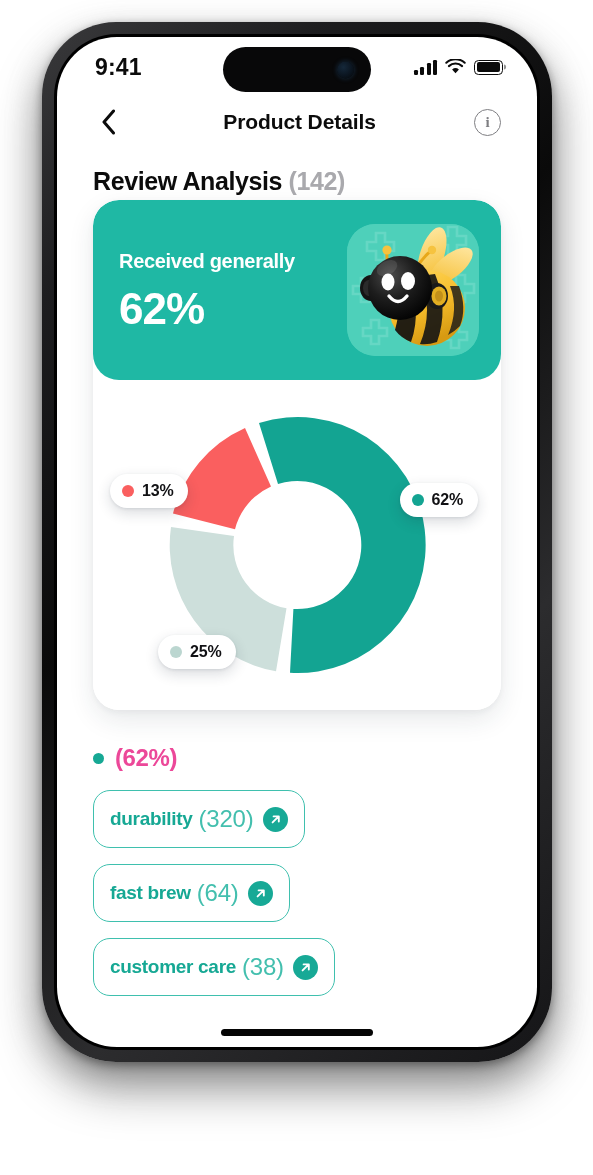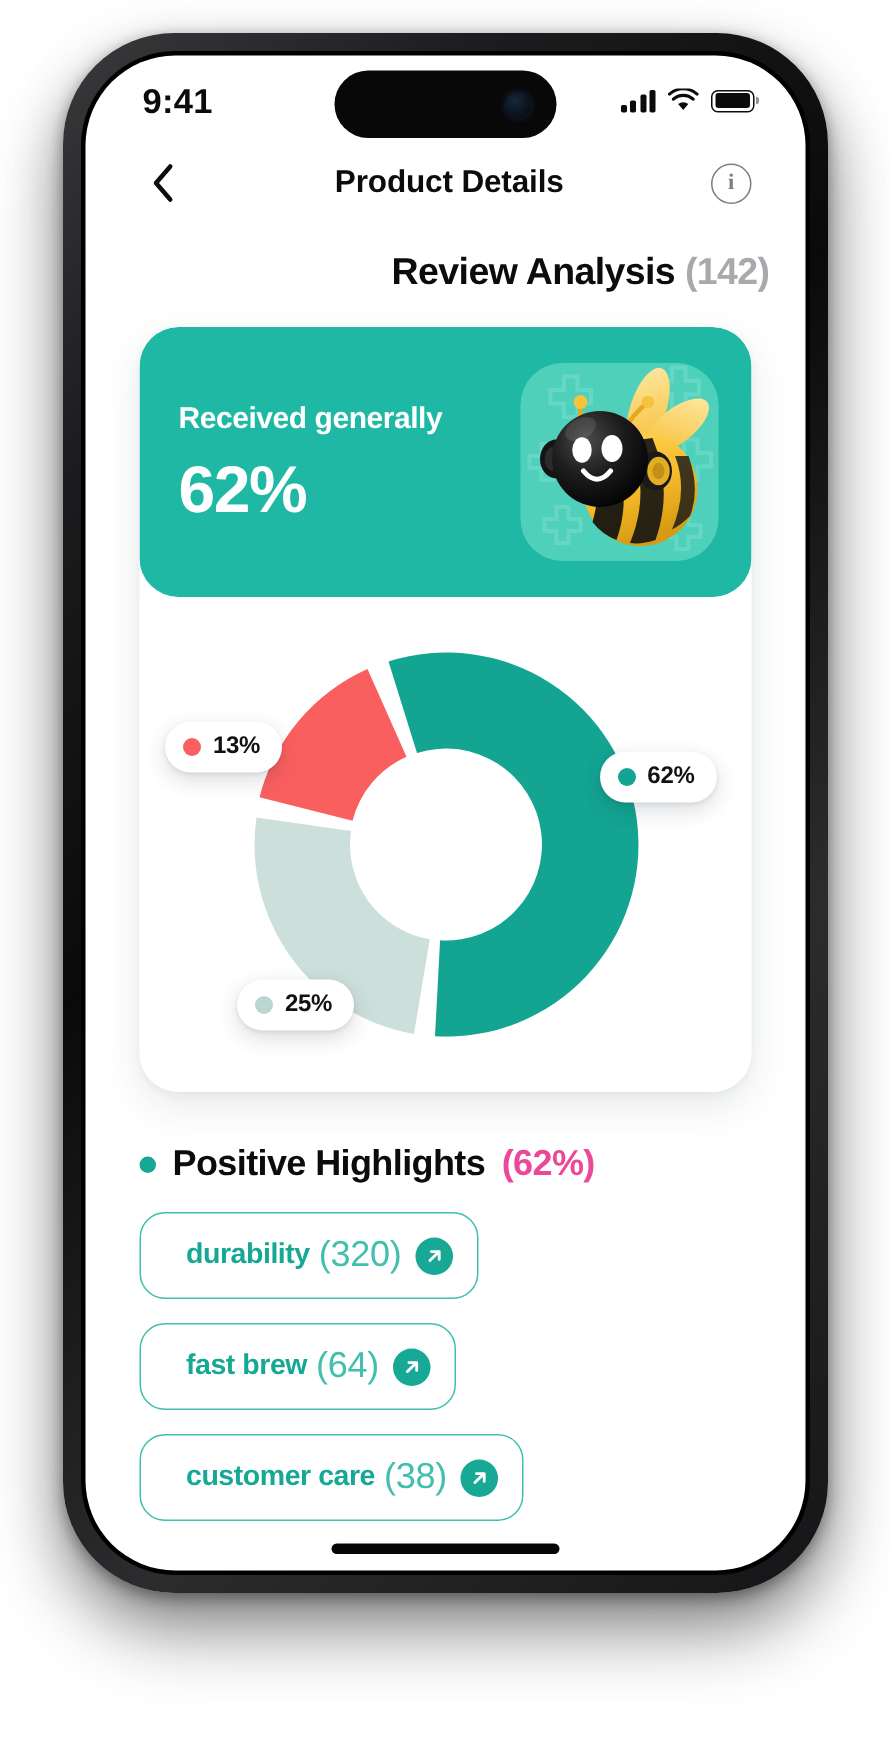--- a/index.html
+++ b/index.html
@@ -159,27 +159,26 @@
     display: flex; align-items: center; justify-content: center;
     font-size: 15px; font-weight: 700; color: #7e7e82;
     font-family: "Liberation Serif", serif;
     cursor: pointer;
   }
 
   
   .content { padding: 16px 0 0 0; }
 
   .section-title {
-    padding: 0 24px;
+    padding: 0 36px;
     font-size: 25px;
     font-weight: 800;
     color: #0c0c0c;
     letter-spacing: -.4px;
-    margin-bottom: 22px;
-    text-align: right;
+    margin-bottom: 4px;
   }
   .section-title .muted { color: #a9a9ad; font-weight: 700; }
 
   
   .card {
     margin: 0 36px;
     border-radius: 26px;
     background: #ffffff;
     box-shadow: 0 10px 26px rgba(32,45,60,.10), 0 2px 6px rgba(32,45,60,.05);
     overflow: hidden;
@@ -247,21 +246,21 @@
     font-weight: 800;
     color: #111114;
     letter-spacing: -.2px;
     white-space: nowrap;
     z-index: 5;
     cursor: pointer;
   }
   .pill .dot { width: 12px; height: 12px; border-radius: 50%; flex: none; }
 
   .pill-62 { right: -22px; top: 88px; }
-  .pill-13 { left: -28px; top: 68px; align-items: center; }
+  .pill-13 { left: -28px; top: 79px; align-items: center; }
   .pill-25 { left: 20px; bottom: 26px; }
 
   
   .highlights { padding: 34px 36px 0 36px; }
   .hl-head {
     display: flex;
     align-items: center;
     gap: 11px;
     font-size: 24px;
     font-weight: 800;
@@ -277,21 +276,21 @@
     flex-wrap: wrap;
     gap: 16px 14px;
   }
   .chip {
     display: inline-flex;
     align-items: center;
     gap: 9px;
     border: 1.6px solid #3FC0AE;
     border-radius: 17px;
     background: #ffffff;
-    padding: 14px 16px 14px 30px;
+    padding: 14px 16px 14px 16px;
     cursor: pointer;
   }
   .chip-label {
     font-size: 19px;
     font-weight: 800;
     color: #16A894;
     letter-spacing: -.3px;
   }
   .chip-count {
     font-size: 24px;
@@ -489,21 +488,20 @@
                   <span>25%</span>
                 </div>
 
               </div>
             </div>
           </div>
 
           <div class="highlights">
             <div class="hl-head">
               <span class="hl-bullet"></span>
-              <span>Positive Highlights</span>
               <span class="muted">(62%)</span>
             </div>
 
             <div class="chips">
 
               <div class="chip">
                 <span class="chip-label">durability</span>
                 <span class="chip-count">(320)</span>
                 <span class="chip-go">
                   <svg width="13" height="13" viewBox="0 0 13 13">

